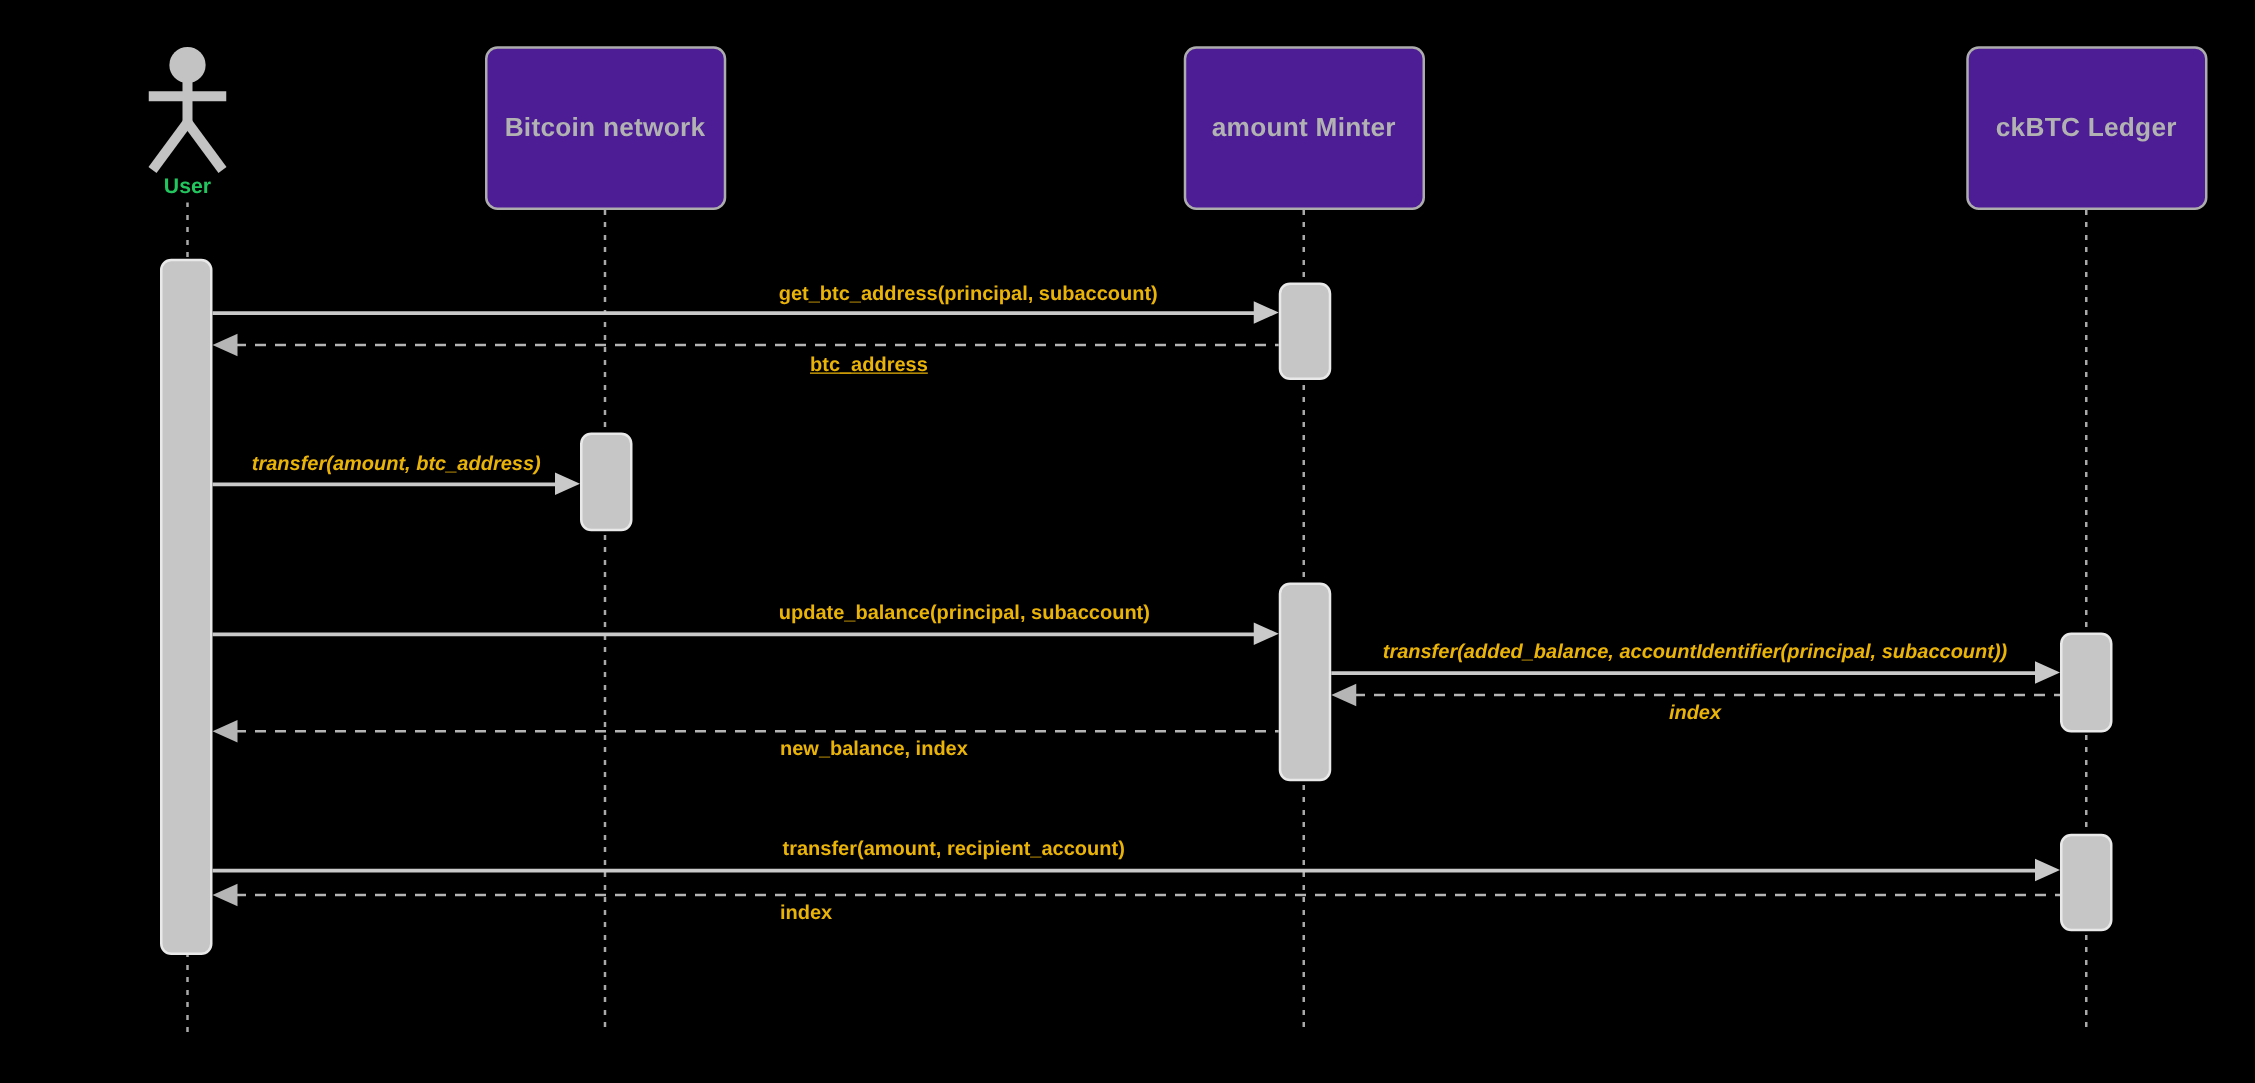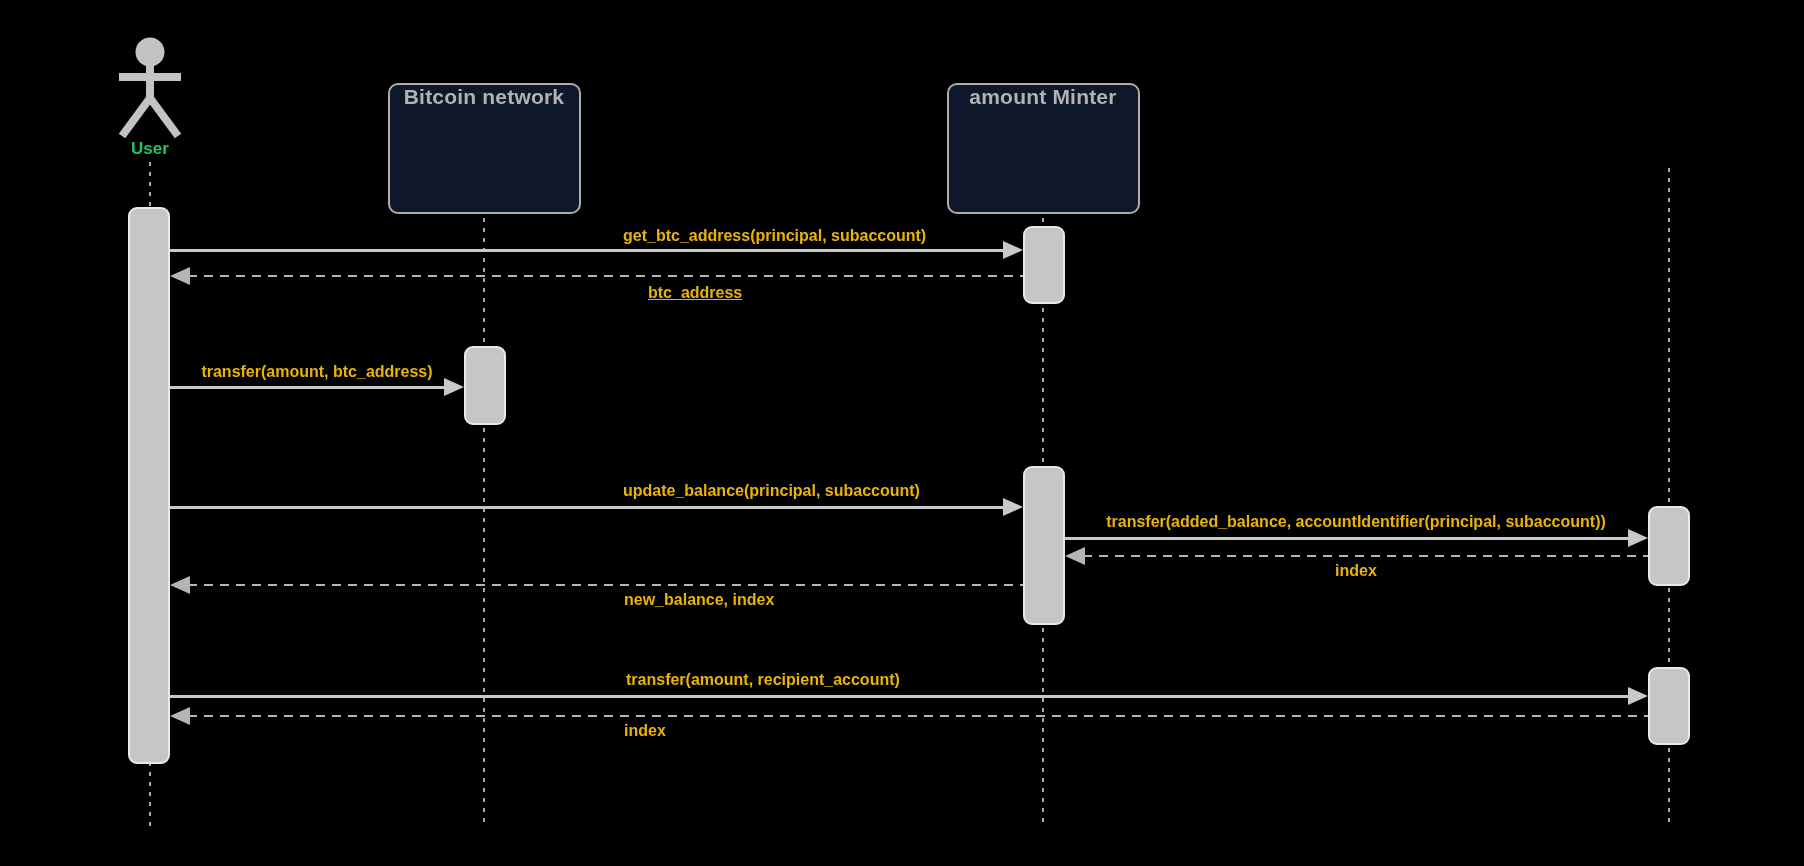--- a/index.html
+++ b/index.html
@@ -2,22 +2,22 @@
 <html><head>
 <meta charset="utf-8">
 <style>
   html,body{margin:0;padding:0;background:#000;}
   #canvas{
     position:relative;width:1804px;height:866px;background:#000;
     overflow:hidden;font-family:"Liberation Sans",sans-serif;
   }
   .participant-box{
     position:absolute;top:37px;width:193px;height:131px;box-sizing:border-box;
-    background:#0f172a;border:2px solid #adadad;border-radius:10px;
-    display:flex;justify-content:center;margin-top:46px;
+    background:#4c1d95;border:2px solid #adadad;border-radius:10px;
+    display:flex;align-items:center;justify-content:center;
   }
   .participant-label{
     font-weight:700;font-size:21px;color:#b2b2b2;letter-spacing:.2px;white-space:nowrap;
   }
   .lifeline{
     position:absolute;width:2px;
     background-image:repeating-linear-gradient(to bottom,#a9a9a9 0 4px,transparent 4px 10px);
   }
   .activation{
     position:absolute;box-sizing:border-box;background:#c6c6c6;
@@ -29,21 +29,21 @@
     height:2px;
     background-image:repeating-linear-gradient(to right,#b5b5b5 0 9px,transparent 9px 16px);
   }
   .arrow-head{position:absolute;width:0;height:0;border-top:9px solid transparent;border-bottom:9px solid transparent;}
   .arrow-head.right{border-left:20px solid #c9c9c9;}
   .arrow-head.left{border-right:20px solid #b5b5b5;}
   .msg-label{
     position:absolute;height:20px;line-height:20px;white-space:nowrap;
     font-weight:700;font-size:16px;color:#eab308;
   }
-  .msg-label.center{transform:translateX(-50%);}
+  .msg-label.center{transform:translateX(-50%);font-style:italic;}
   .actor-label{
     position:absolute;transform:translateX(-50%);font-weight:700;font-size:17px;color:#22c55e;white-space:nowrap;
   }
   .actor-figure{position:absolute;}
 </style>
 </head>
 <body>
 
 <div id="canvas">
     <div class="lifeline" style="left: 149px; top: 162px; height: 665px;"></div>
@@ -59,20 +59,23 @@
     <div class="actor-label" style="left: 150px; top: 139px;">User</div>
     <div class="lifeline" style="left: 483px; top: 168px; height: 659px;"></div>
     <div class="participant-box" style="left: 387.5px;">
       <span class="participant-label">Bitcoin network</span>
     </div>
     <div class="lifeline" style="left: 1042px; top: 168px; height: 659px;"></div>
     <div class="participant-box" style="left: 946.5px;">
       <span class="participant-label">amount Minter</span>
     </div>
     <div class="lifeline" style="left: 1668px; top: 168px; height: 659px;"></div>
+    <div class="participant-box" style="left: 1572.5px;">
+      <span class="participant-label">ckBTC Ledger</span>
+    </div>
     <div class="activation" style="left: 128px; top: 207px; width: 42px; height: 557px;"></div>
     <div class="activation" style="left: 1023px; top: 226px; width: 42px; height: 78px;"></div>
     <div class="activation" style="left: 464px; top: 346px; width: 42px; height: 79px;"></div>
     <div class="activation" style="left: 1023px; top: 466px; width: 42px; height: 159px;"></div>
     <div class="activation" style="left: 1648px; top: 506px; width: 42px; height: 80px;"></div>
     <div class="activation" style="left: 1648px; top: 667px; width: 42px; height: 78px;"></div>
     <div class="msg-line solid" style="left: 170px; top: 248.5px; width: 835px;"></div>
     <div class="arrow-head right" style="left: 1003px; top: 241px;"></div>
     <div class="msg-label" style="left: 623px; top: 226px;">get_btc_address(principal, subaccount)</div>
     <div class="msg-line dashed" style="left: 188px; top: 275px; width: 835px;"></div>

